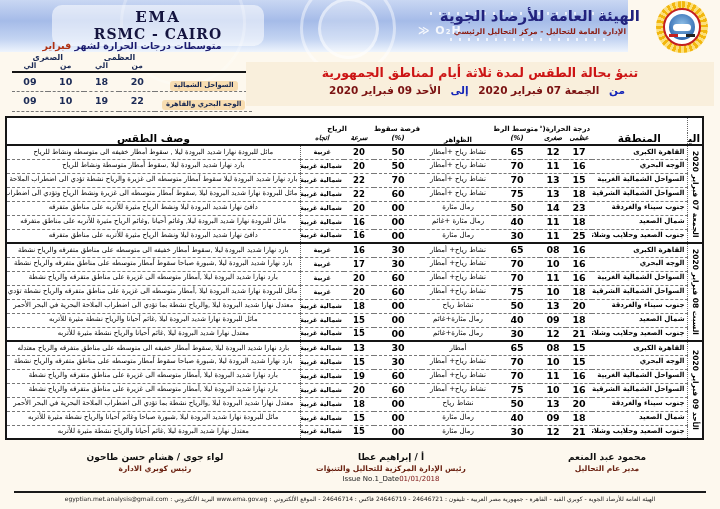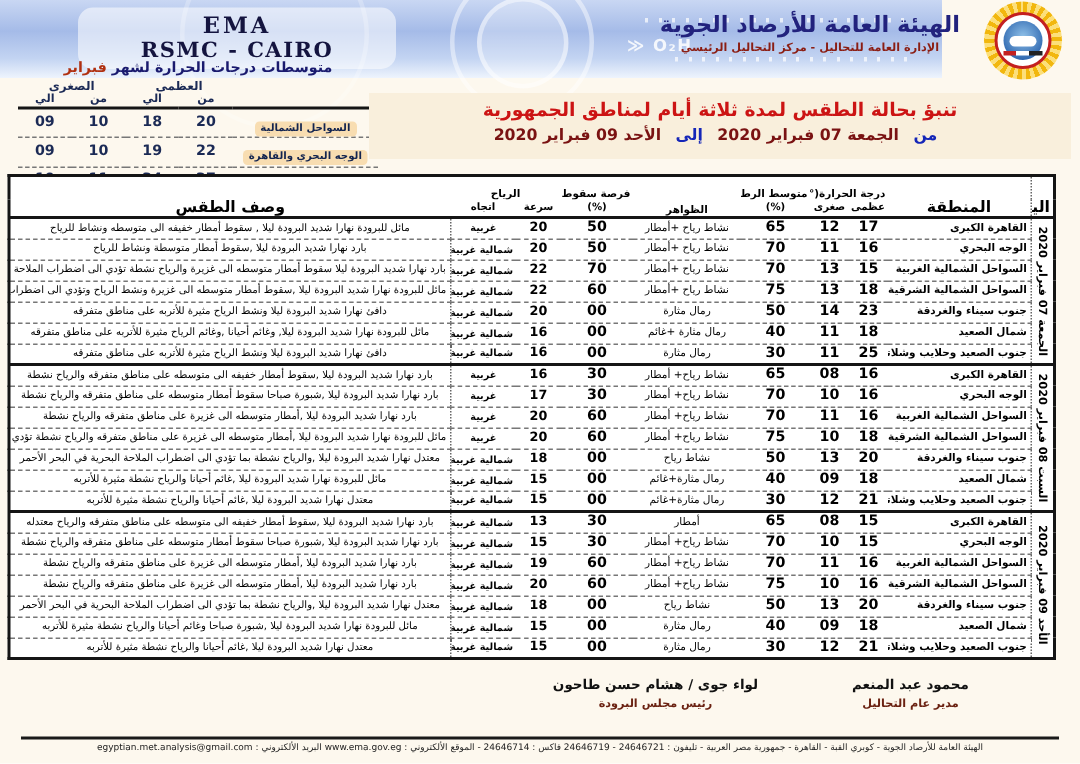--- a/index.html
+++ b/index.html
@@ -61,21 +61,21 @@
   .bulletin-date .d{color:#7a1212;}
   
   .maintab-wrap{position:absolute;top:116px;left:5px;width:697px;}
   table.main{width:100%;border-collapse:collapse;table-layout:fixed;direction:rtl;background:#fff;
     border:2px solid #151515;}
   table.main th,table.main td{padding:0 2px;overflow:hidden;white-space:nowrap;line-height:1.05;}
   thead tr.h1 th{font-weight:bold;vertical-align:bottom;}
   thead{border-bottom:2px solid #151515;}
   .th-big{font-size:10.5px;}
   .th-small{font-size:7px;}
-  .th-sub{font-size:6.8px;font-weight:bold;}
+  .th-sub{font-size:6.8px;font-weight:bold;font-style:italic;}
   tbody tr{height:14px;}
   tbody tr + tr{border-top:1px dashed #777;}
   tbody tr.group-start{border-top:2px solid #151515;}
   .col-day{border-left:1px dotted #666;}
   td.col-day{
     writing-mode:vertical-rl;text-align:center;vertical-align:middle;
     font-size:7.5px;font-weight:bold;padding:0;letter-spacing:0.5px;
   }
   td.col-region{font-size:7px;font-weight:bold;text-align:right;padding-right:4px;}
   td.col-num{font-size:9.5px;font-weight:bold;text-align:center;}
@@ -462,20 +462,27 @@
         </tr>
       </tbody>
   </table>
 </div>
 
 <div class="sigs">
   <div class="sig sig-right">
     <div class="sig-name">محمود عبد المنعم</div>
     <div class="sig-title">مدير عام التحاليل</div>
   </div>
+  <div class="sig sig-center">
+    <div class="sig-name">أ / إبراهيم عطا</div>
+    <div class="sig-title">رئيس الإدارة المركزية للتحاليل والتنبؤات</div>
+    <div class="sig-issue">
+      <span>Issue No.1_Date</span><span class="dt">01/01/2018</span>
+    </div>
+  </div>
   <div class="sig sig-left">
     <div class="sig-name">لواء جوى / هشام حسن طاحون</div>
-    <div class="sig-title">رئيس مجلس البرودة</div>
+    <div class="sig-title">رئيس كوبري الادارة</div>
   </div>
 </div>
 
 <div class="footer-rule"></div>
 <div class="footer-text">الهيئة العامة للأرصاد الجوية - كوبري القبة - القاهرة - جمهورية مصر العربية - تليفون : 24646721 - 24646719   فاكس : 24646714 - الموقع الألكتروني : www.ema.gov.eg   البريد الألكتروني : egyptian.met.analysis@gmail.com</div>
 
 </body></html>

